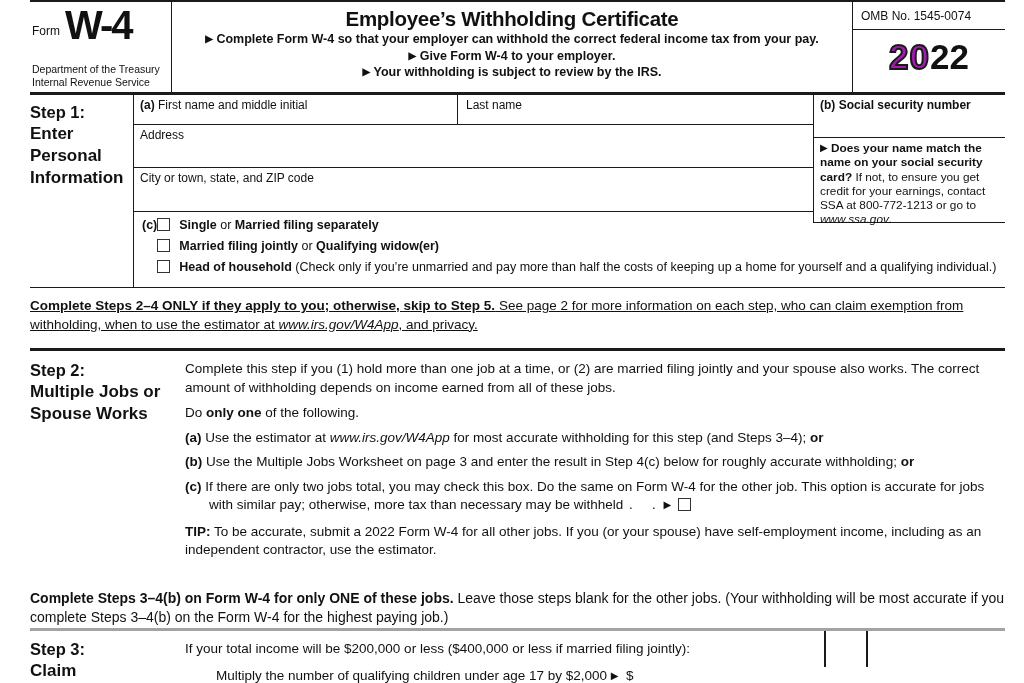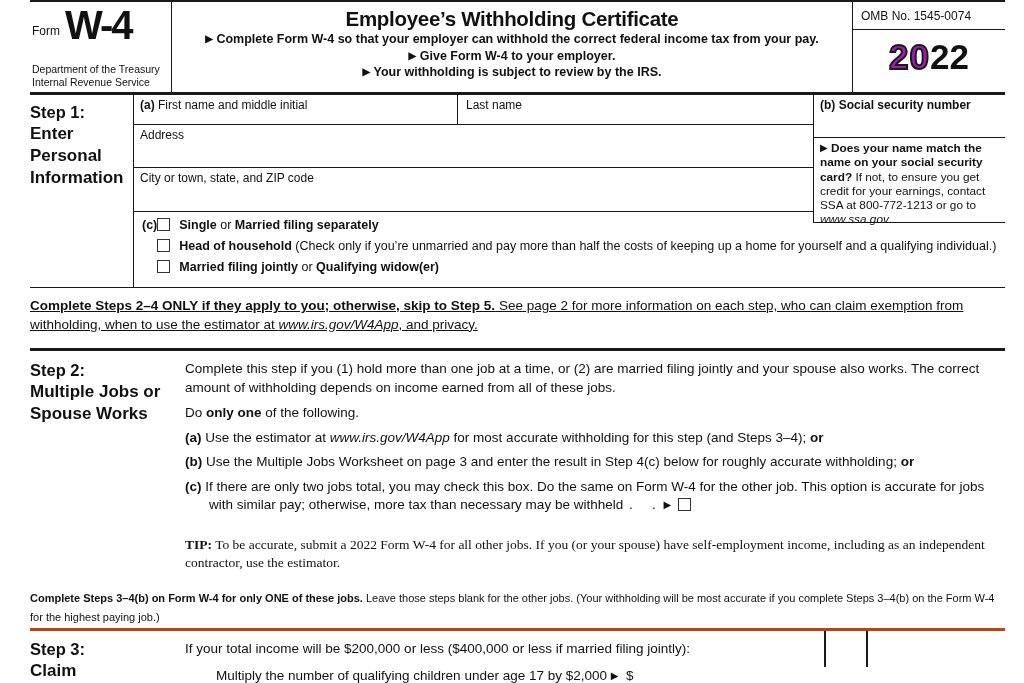--- a/index.html
+++ b/index.html
@@ -43,30 +43,30 @@
   .c-row { height:61px; display:flex; font-size:12.5px; padding:6px 0 0 8px; }
   .c-marker { font-weight:bold; width:32px; }
   .opt { margin-bottom:7px; white-space:nowrap; }
   .cbox { display:inline-block; width:13px; height:13px; border:1.5px solid #333; background:#fff; margin-right:9px; vertical-align:-2px; }
   .s1-right { width:192px; display:flex; flex-direction:column; }
   .ssn-box { height:43px; border-left:1.5px solid #1a1a1a; border-bottom:1.5px solid #1a1a1a; font-size:12px; font-weight:bold; padding:3px 0 0 6px; }
   .ssn-note { height:85px; border-left:1.5px solid #1a1a1a; border-bottom:1.5px solid #1a1a1a; font-size:11.8px; line-height:14.3px; padding:3px 2px 0 6px; }
 
   
   .notice1 { height:63px; border-bottom:3px solid #1a1a1a; font-size:13.5px; line-height:18.5px; padding-top:9px;text-decoration:underline; }
-  .notice2 { height:48px; border-bottom:3px solid #c2410c; font-size:11px; line-height:18.5px; padding-top:6px; }
+  .notice2 { height:48px; border-bottom:3px solid #a3a3a3; font-size:14px; line-height:18.5px; padding-top:6px; }
 
   
   .step2 { display:flex; height:232px; }
   .step2 .s-label { width:155px; padding-top:8px; }
   .s2-content { flex:1; font-size:13.5px; line-height:18.5px; padding-top:9px; }
   .s2-content p { margin-bottom:0; }
   .p-gap { margin-top:7px; }
   .item { padding-left:24px; text-indent:-24px; margin-top:6px; }
-  .tip { margin-top:21px;font-family:Liberation Serif, serif; }
+  .tip { margin-top:8px; }
   .cbox2 { display:inline-block; width:13px; height:13px; border:1.5px solid #333; background:#fff; margin-left:7px; vertical-align:-2px; }
   .dots { letter-spacing:2px; }
 
   
   .step3 { display:flex; height:36px; position:relative; }
   .step3 .s-label { width:155px; padding-top:7px; }
   .s3-content { flex:1; font-size:13.5px; line-height:18px; padding-top:9px; }
   .s3-line2 { margin-top:9px; margin-left:31px; }
   .v-line { position:absolute; top:0; bottom:0; width:1.5px; background:#1a1a1a; }
   .v-line.l1 { left:794px; }
@@ -124,24 +124,24 @@
       <div class="row city-row">
         <span>City or town, state, and ZIP code</span>
       </div>
       <div class="c-row" style="border-bottom:none">
         <span class="c-marker">(c)</span>
         <div class="opts">
           <div class="opt">
             <span class="cbox"></span><b>Single</b><span> or </span><b>Married filing separately</b>
           </div>
           <div class="opt">
-            <span class="cbox"></span><b>Head of household</b><span> (Check only if you’re unmarried and pay more than half the costs of keeping up a home for yourself and a qualifying individual.)</span>
+            <span class="cbox"></span><b>Married filing jointly</b><span> or </span><b>Qualifying widow(er)</b>
           </div>
           <div class="opt">
-            <span class="cbox"></span><b>Married filing jointly</b><span> or </span><b>Qualifying widow(er)</b>
+            <span class="cbox"></span><b>Head of household</b><span> (Check only if you’re unmarried and pay more than half the costs of keeping up a home for yourself and a qualifying individual.)</span>
           </div>
         </div>
       </div>
     </div>
     <div class="s1-right">
       <div class="ssn-box">
         <span>(b)</span>
         <span>Social security number</span>
       </div>
       <div class="ssn-note">

